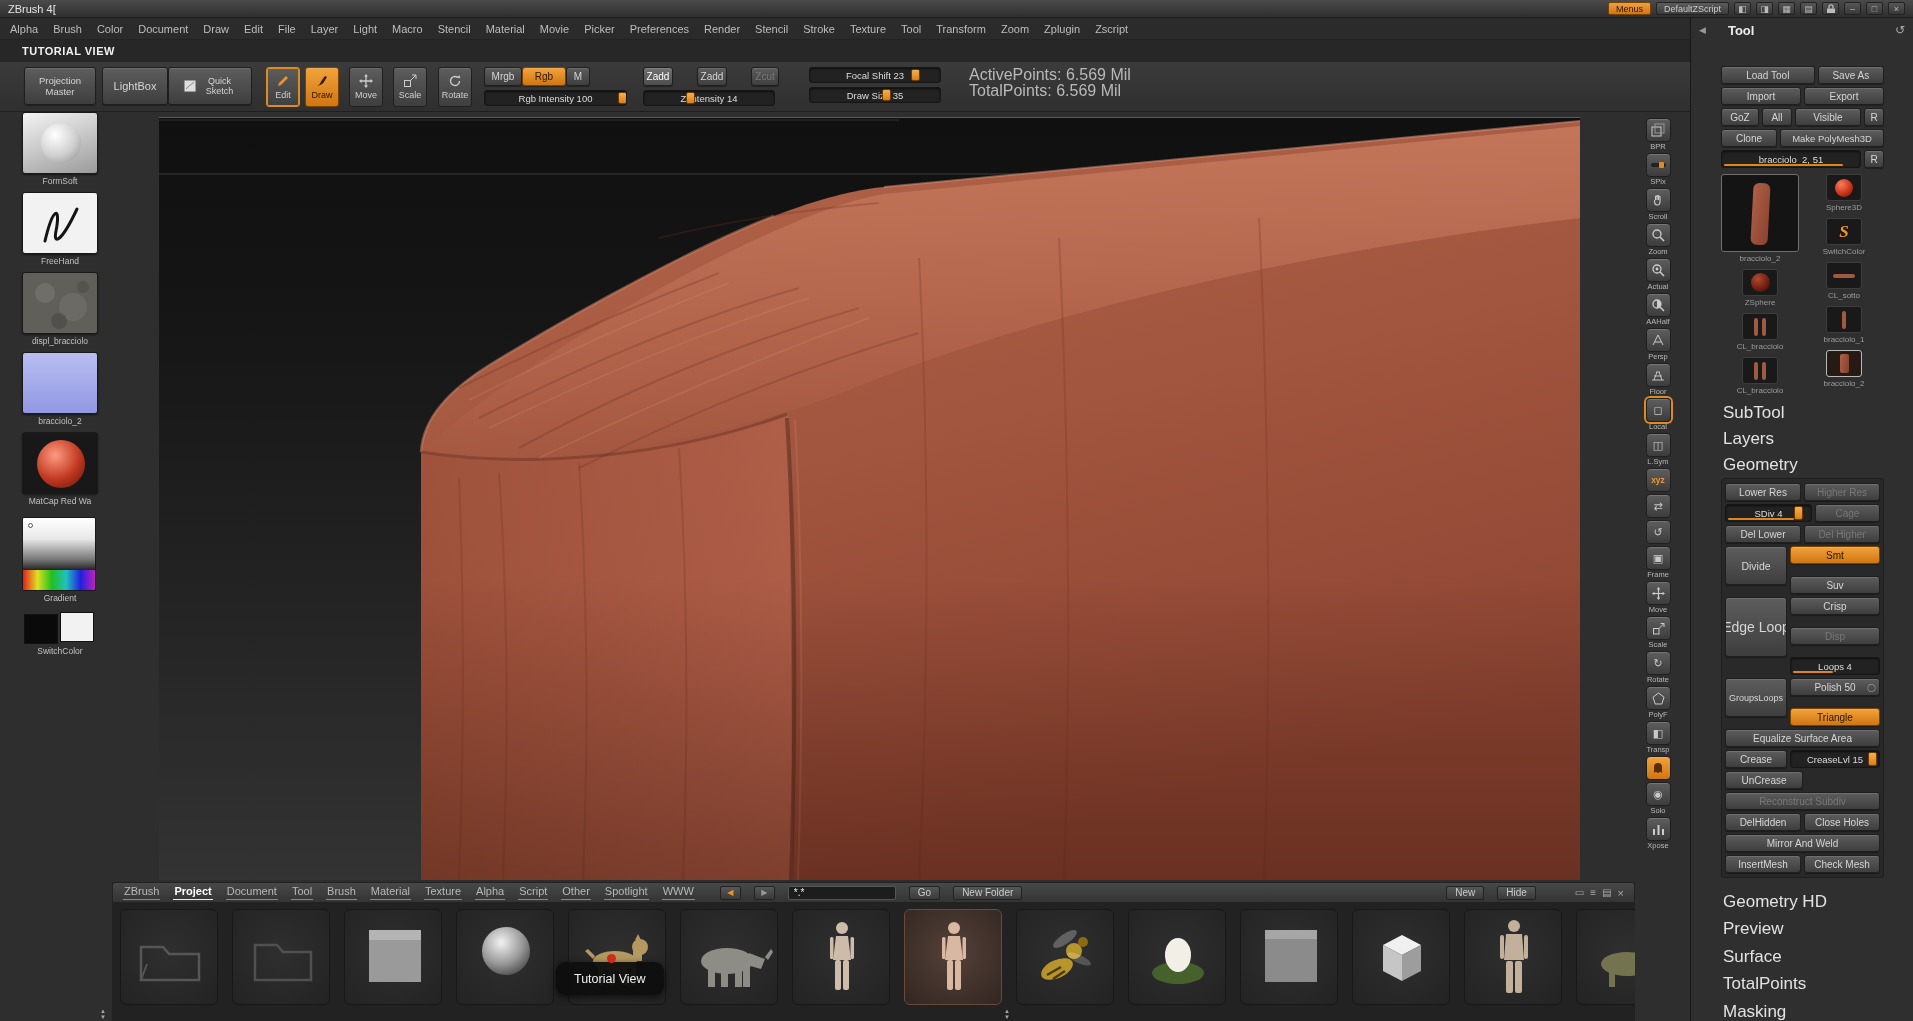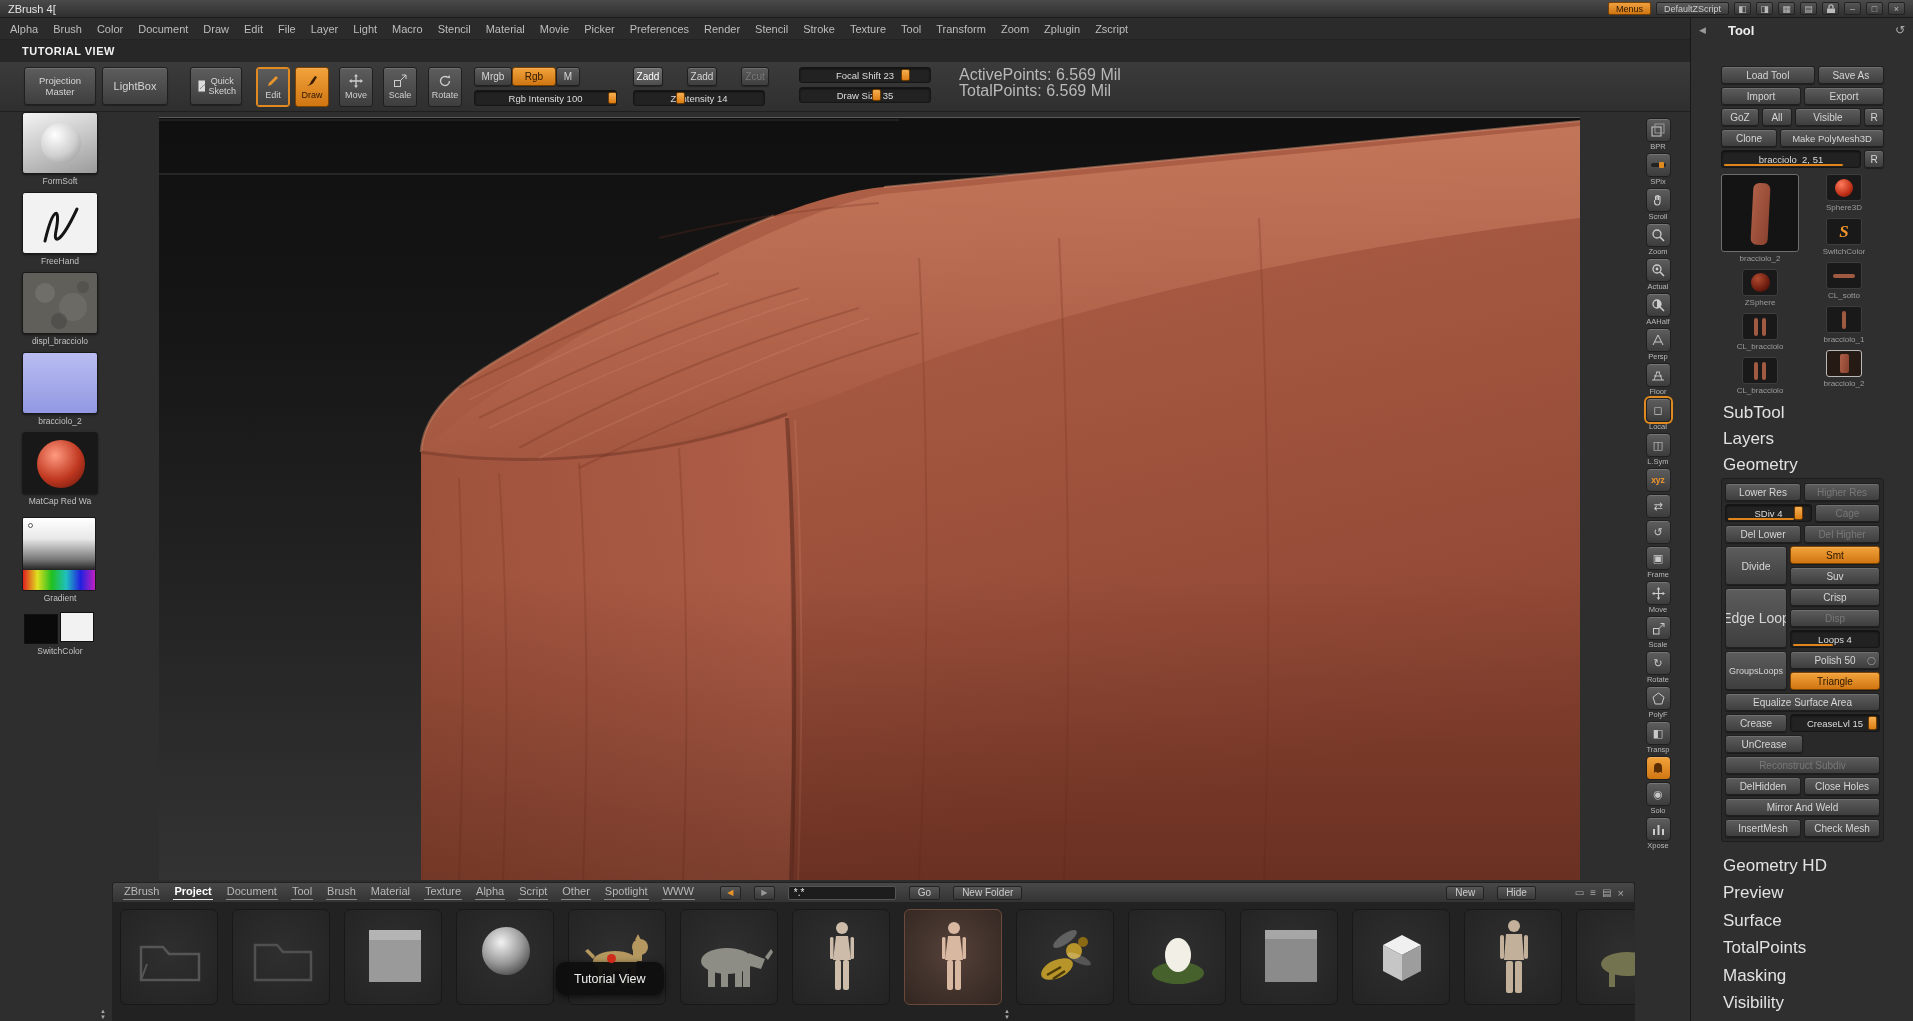--- a/index.html
+++ b/index.html
@@ -104,21 +104,21 @@
 .panel-title{font-size:13px;font-weight:bold;color:#ededed;margin-left:16px}
 .panel-cycle{margin-left:auto;font-size:12px;color:#aaa}
 .pcol{position:absolute;left:30px;top:48px;width:163px;display:flex;flex-direction:column;gap:3px}
 .prow{display:flex;gap:3px}
 .pz{height:18px;font-size:10px}
 .psec{font-size:17px;color:#e2e2e2;height:23px;display:flex;align-items:flex-end;padding-left:2px}
 .psec.wide{height:24.5px}
 .geo{background:#292929;border:1px solid #1e1e1e;border-radius:3px;padding:4px 3px;
   display:flex;flex-direction:column;gap:3px}
 .geo-left{width:62px;flex:0 0 auto}
-.geo-rcol{flex:1;display:flex;flex-direction:column;gap:3px}
+.geo-rcol{flex:1;display:flex;flex-direction:column;gap:12px}
 .circ{position:absolute;right:3px;top:4px;font-size:8px;color:#aaa}
 
 .tthumbs{display:flex;gap:6px;margin:3px 0 2px}
 .tcol{display:flex;flex-direction:column;gap:2px;width:78px;align-items:center}
 .tbig{width:78px;height:78px;background:#141414;border:1px solid #6e6e6e;border-radius:3px;position:relative;overflow:hidden}
 .tslab{position:absolute;left:30px;top:8px;width:17px;height:62px;border-radius:6px;
   background:linear-gradient(100deg,#b06048,#8a422f);transform:rotate(3deg)}
 .tmini{width:36px;height:27px;background:#191919;border:1px solid #3d3d3d;border-radius:3px;
   display:flex;align-items:center;justify-content:center;overflow:hidden}
 .tmini.sel{border-color:#b9b9b9;background:#261a15}
@@ -219,21 +219,21 @@
     <span>TUTORIAL VIEW</span>
   </div>
 
   <div class="topshelf">
     <div class="zb tall twoline" style="width:72px">
         <span>Projection Master</span>
       </div>
     <div class="zb tall" style="width:66px;margin-left:6px;font-size:11px">
         <span>LightBox</span>
       </div>
-    <div class="zb tall" style="width:52px;margin-left:22px;gap:3px">
+    <div class="zb tall" style="width:84px;gap:3px">
       <svg width="16" height="16">
           <rect x="2" y="2" width="12" height="12" fill="#ddd" stroke="#555"></rect>
           <path d="M4 11c3-4 4-3 8-7" stroke="#888" fill="none"></path>
         </svg>
       <span class="twoline" style="width:38px;white-space:normal;line-height:10px;font-size:9px">Quick Sketch</span>
     </div>
 
     <div class="tool-toggle outline" style="margin-left:14px">
       <svg width="14" height="14">
           <path d="M2 12l1-3 7-7 2 2-7 7z" fill="#e8942a"></path>

